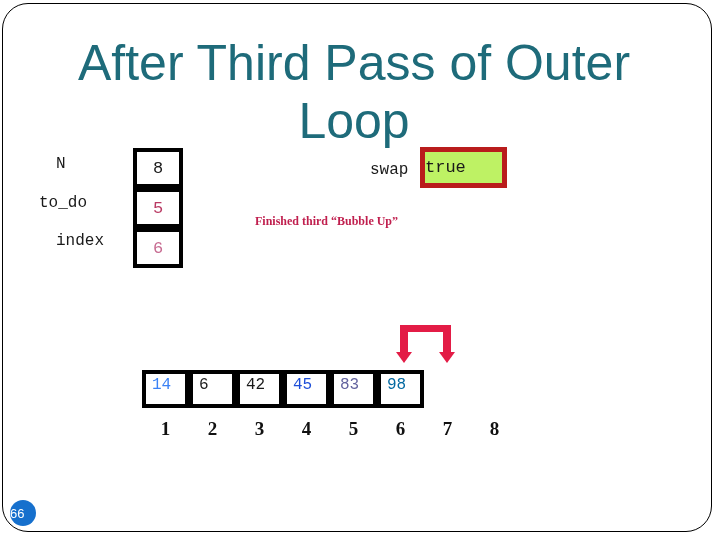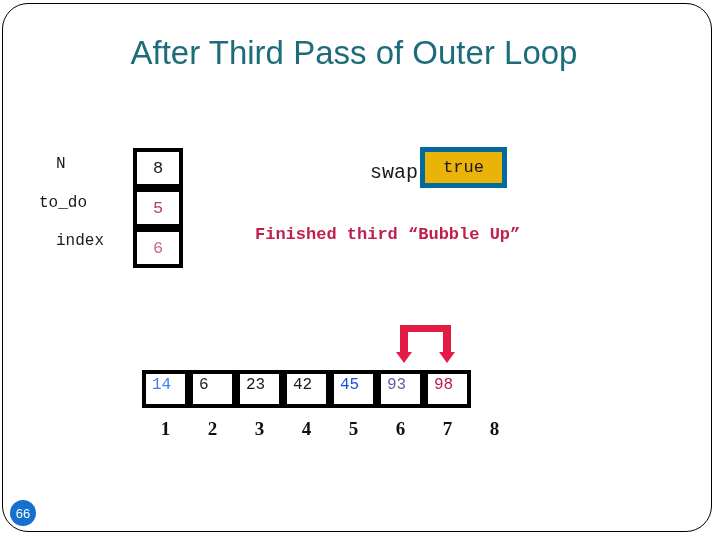--- a/index.html
+++ b/index.html
@@ -14,58 +14,58 @@
     position: absolute;
     left: 2px; top: 3px; width: 710px; height: 529px;
     border: 1px solid #000000;
     border-radius: 26px;
     box-sizing: border-box;
   }
   .title {
     position: absolute;
     left: 16px; right: 28px; top: 34px;
     text-align: center;
-    font-size: 33px;
+    font-size: 50px;
     letter-spacing: 0px;
     color: #1e6b7a;
   }
   .mono { font-family: "Liberation Mono", monospace; }
   .var-label {
     position: absolute;
     font-size: 16px;
     color: #1a1a1a;
   }
   .var-box {
     position: absolute;
     left: 133px; width: 50px; height: 40px;
     border: 4px solid #000000;
     box-sizing: border-box;
     display: flex; align-items: center; justify-content: center;
     font-size: 17px;
     background: #ffffff;
   }
   .swap-label {
     position: absolute; left: 370px; top: 161px;
-    font-size: 20px; color: #1a1a1a;
+    font-size: 16px; color: #1a1a1a;
   }
   .swap-box {
     position: absolute;
     left: 420px; top: 147px; width: 87px; height: 41px;
-    border: 5px solid #0369a1;
+    border: 5px solid #b91c1c;
     box-sizing: border-box;
-    display: flex; align-items: center; justify-content: center;
+    display: flex; align-items: center; 
     font-size: 17px; color: #1a1a1a;
-    background: #eab308;
+    background: #bef264;
   }
   .annotation {
     position: absolute;
-    left: 255px; top: 225px;
-    font-family: Liberation Mono, monospace;
+    left: 255px; top: 214px;
+    font-family: Liberation Serif, serif;
     font-weight: bold;
-    font-size: 17px;
+    font-size: 12px;
   }
   .bracket-part { position: absolute; }
   .bracket-hbar { left: 400px; top: 325px; width: 51px; height: 7px; }
   .bracket-lvert { left: 400px; top: 325px; width: 8px; height: 28px; }
   .bracket-rvert { left: 443px; top: 325px; width: 8px; height: 28px; }
   .arrowhead {
     position: absolute; top: 352px;
     width: 0; height: 0;
     border-left: 8px solid transparent;
     border-right: 8px solid transparent;
@@ -99,21 +99,21 @@
     font-family: "Liberation Serif", serif;
     font-weight: bold;
     font-size: 19px;
     color: #111111;
   }
   .page-badge {
     position: absolute;
     left: 10px; top: 500px;
     width: 26px; height: 26px;
     border-radius: 50%;
-    display: flex; align-items: center; justify-content: center;
+    display: flex; align-items: center; 
     color: #ffffff;
     font-size: 13px;
   }
 </style>
 </head>
 <body>
 
 <div class="stage">
 
   <div class="slide-border"></div>
@@ -145,25 +145,24 @@
     <div class="bracket-part bracket-hbar" style="background-color: rgb(227, 28, 70);"></div>
     <div class="bracket-part bracket-lvert" style="background-color: rgb(227, 28, 70);"></div>
     <div class="bracket-part bracket-rvert" style="background-color: rgb(227, 28, 70);"></div>
     <div class="arrowhead left" style="border-top-color: rgb(227, 28, 70);"></div>
     <div class="arrowhead right" style="border-top-color: rgb(227, 28, 70);"></div>
   </div>
 
   <div class="array-row">
     <div class="array-cell" style="color: #3b82f6;">14</div>
     <div class="array-cell" style="color: rgb(26, 26, 26);">6</div>
-    <div class="array-cell" style="color: rgb(26, 26, 26);">23</div>
     <div class="array-cell" style="color: rgb(26, 26, 26);">42</div>
     <div class="array-cell" style="color: #1d4ed8;">45</div>
-    <div class="array-cell" style="color: rgb(98, 98, 158);">93</div>
-    <div class="array-cell" style="color: #be185d;">98</div>
+    <div class="array-cell" style="color: rgb(98, 98, 158);">83</div>
+    <div class="array-cell" style="color: #0369a1;">98</div>
   </div>
 
   <div class="index-row">
     <div class="index-cell">1</div>
     <div class="index-cell">2</div>
     <div class="index-cell">3</div>
     <div class="index-cell">4</div>
     <div class="index-cell">5</div>
     <div class="index-cell">6</div>
     <div class="index-cell">7</div>

